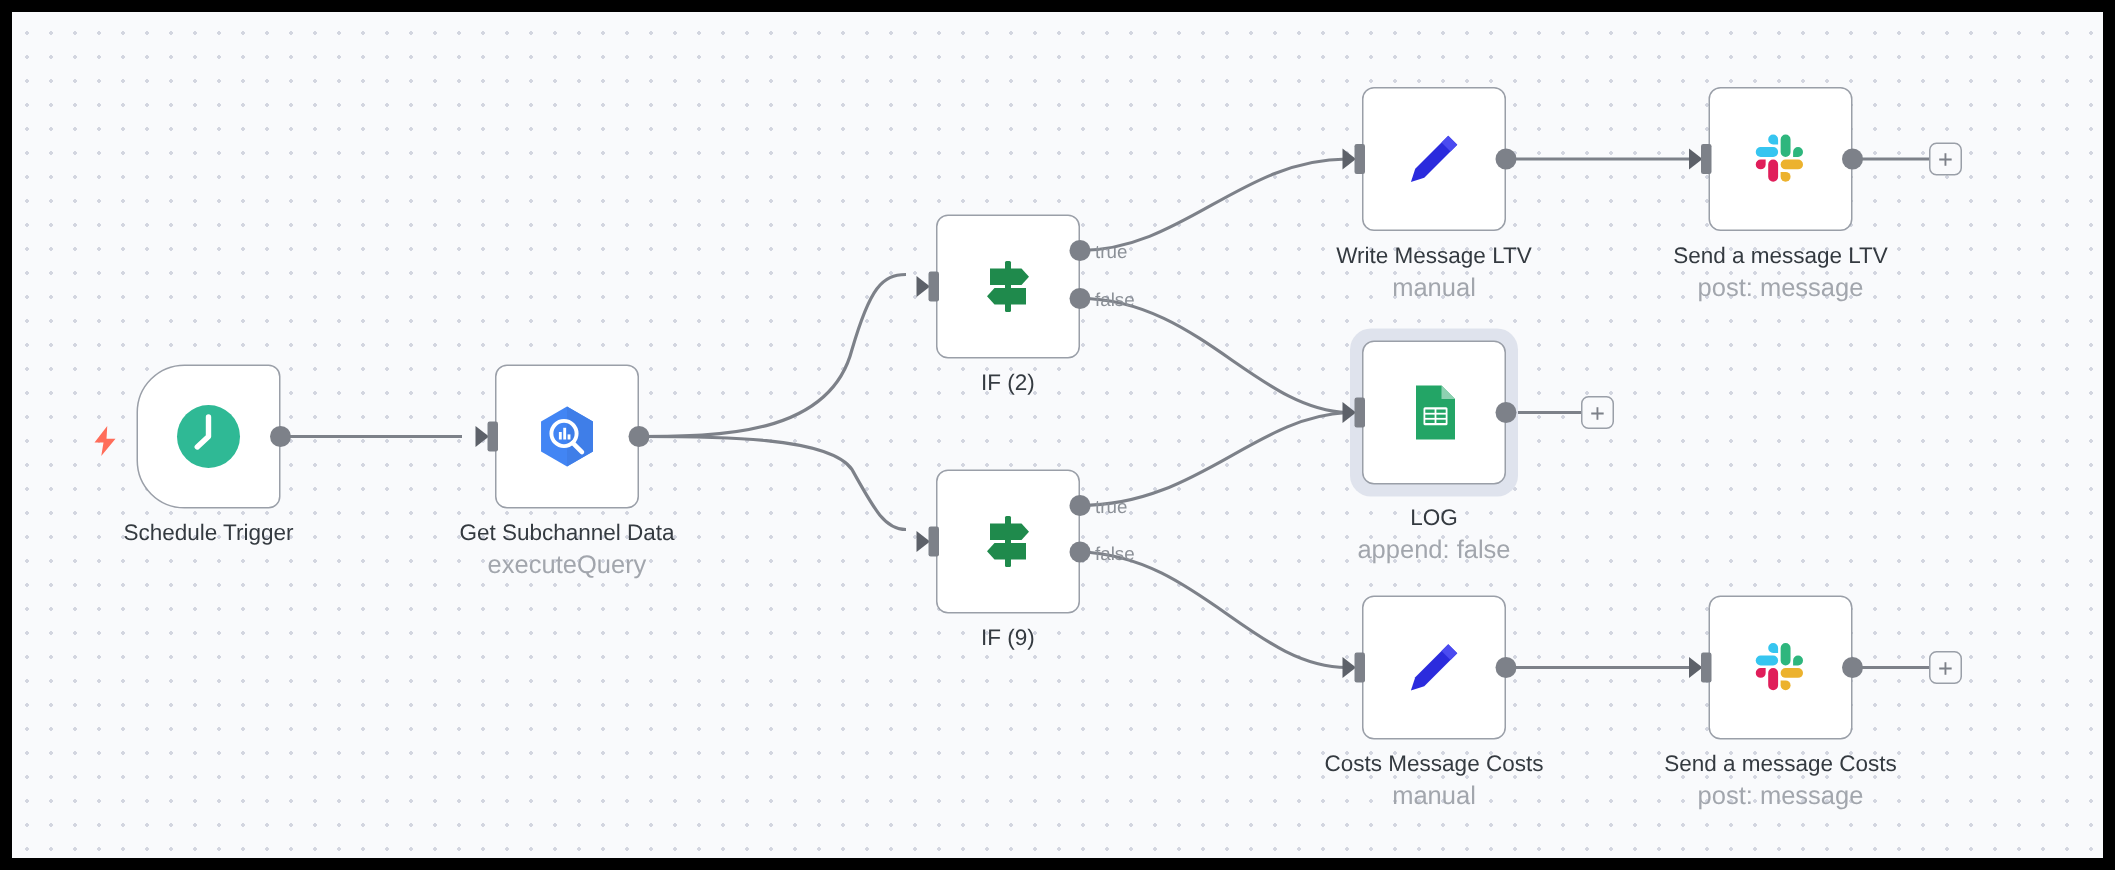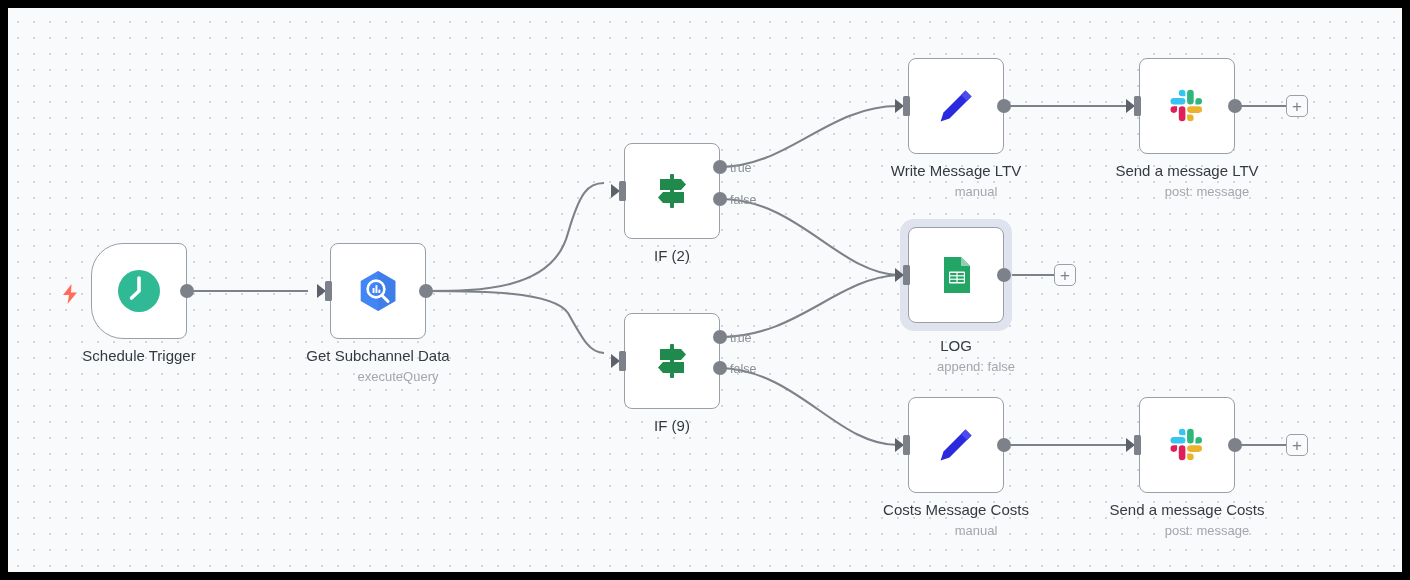--- a/index.html
+++ b/index.html
@@ -78,25 +78,24 @@
     font-size: 15px;
     color: #343a40;
     line-height: 18px;
   }
   .node-sub {
     position: absolute;
     top: 126px;
     left: 50%;
     transform: translateX(-50%);
     white-space: nowrap;
-    font-size: 13px;
+    font-size: 17px;
     color: #a2a6ad;
     text-align: right;
     line-height: 16px;
-    margin-left: 20px;
   }
   
   .out-dot {
     position: absolute;
     width: 14px;
     height: 14px;
     border-radius: 50%;
     background: #7d8189;
   }
   .in-port {

